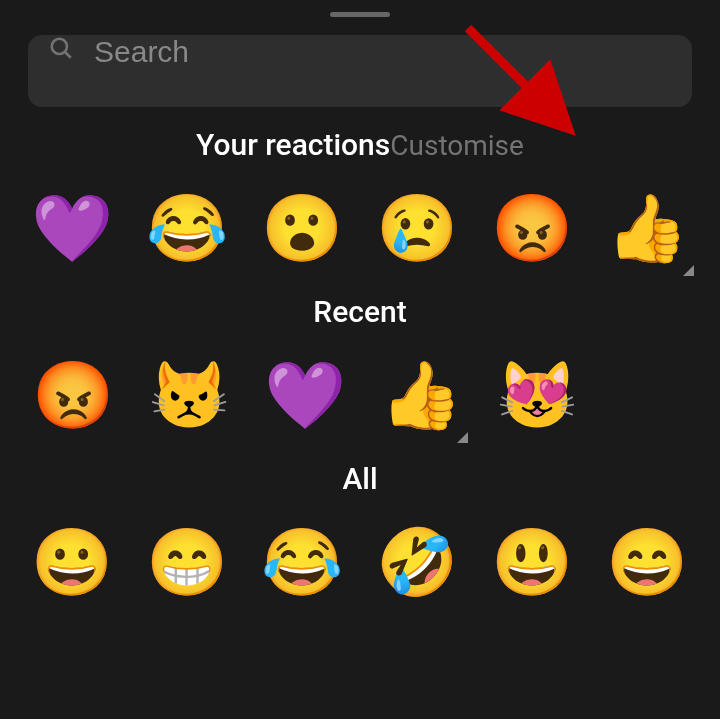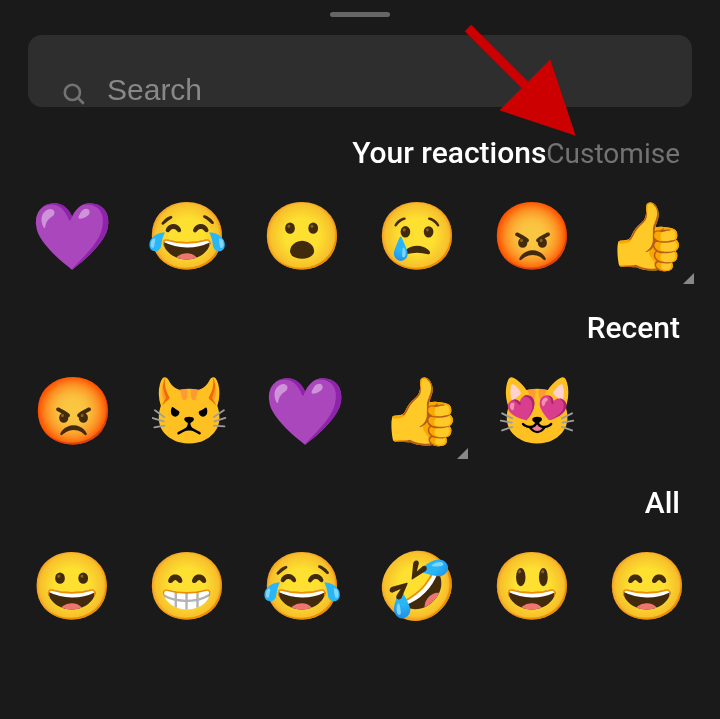--- a/index.html
+++ b/index.html
@@ -21,46 +21,46 @@
       background: #666;
       border-radius: 3px;
       margin: 12px auto 18px;
     }
     .search-bar {
       margin: 0 28px;
       background: #2e2e2e;
       border-radius: 14px;
       height: 72px;
       display: flex;
-      align-items: flex-end;
-      padding: 0 33px;
+      align-items: flex-start;
+      padding: 0 20px;
     }
     .search-icon {
       width: 26px;
       height: 26px;
       margin-right: 20px;
       opacity: 0.55;
     }
     .search-input {
       background: transparent;
       border: none;
       outline: none;
       color: #888;
       font-size: 30px;
       flex: 1;
     }
     .search-input::placeholder {
       color: #888;
     }
     .section-header {
       display: flex;
-      justify-content: flex-end;
+      justify-content: center;
       align-items: baseline;
       padding: 0 40px;
-      margin-top: 28px;
+      margin-top: 20px;
     }
     .section-title {
       color: #fff;
       font-size: 30px;
       font-weight: 500;
     }
     .customise-link {
       color: #737373;
       font-size: 28px;
       font-weight: 400;

